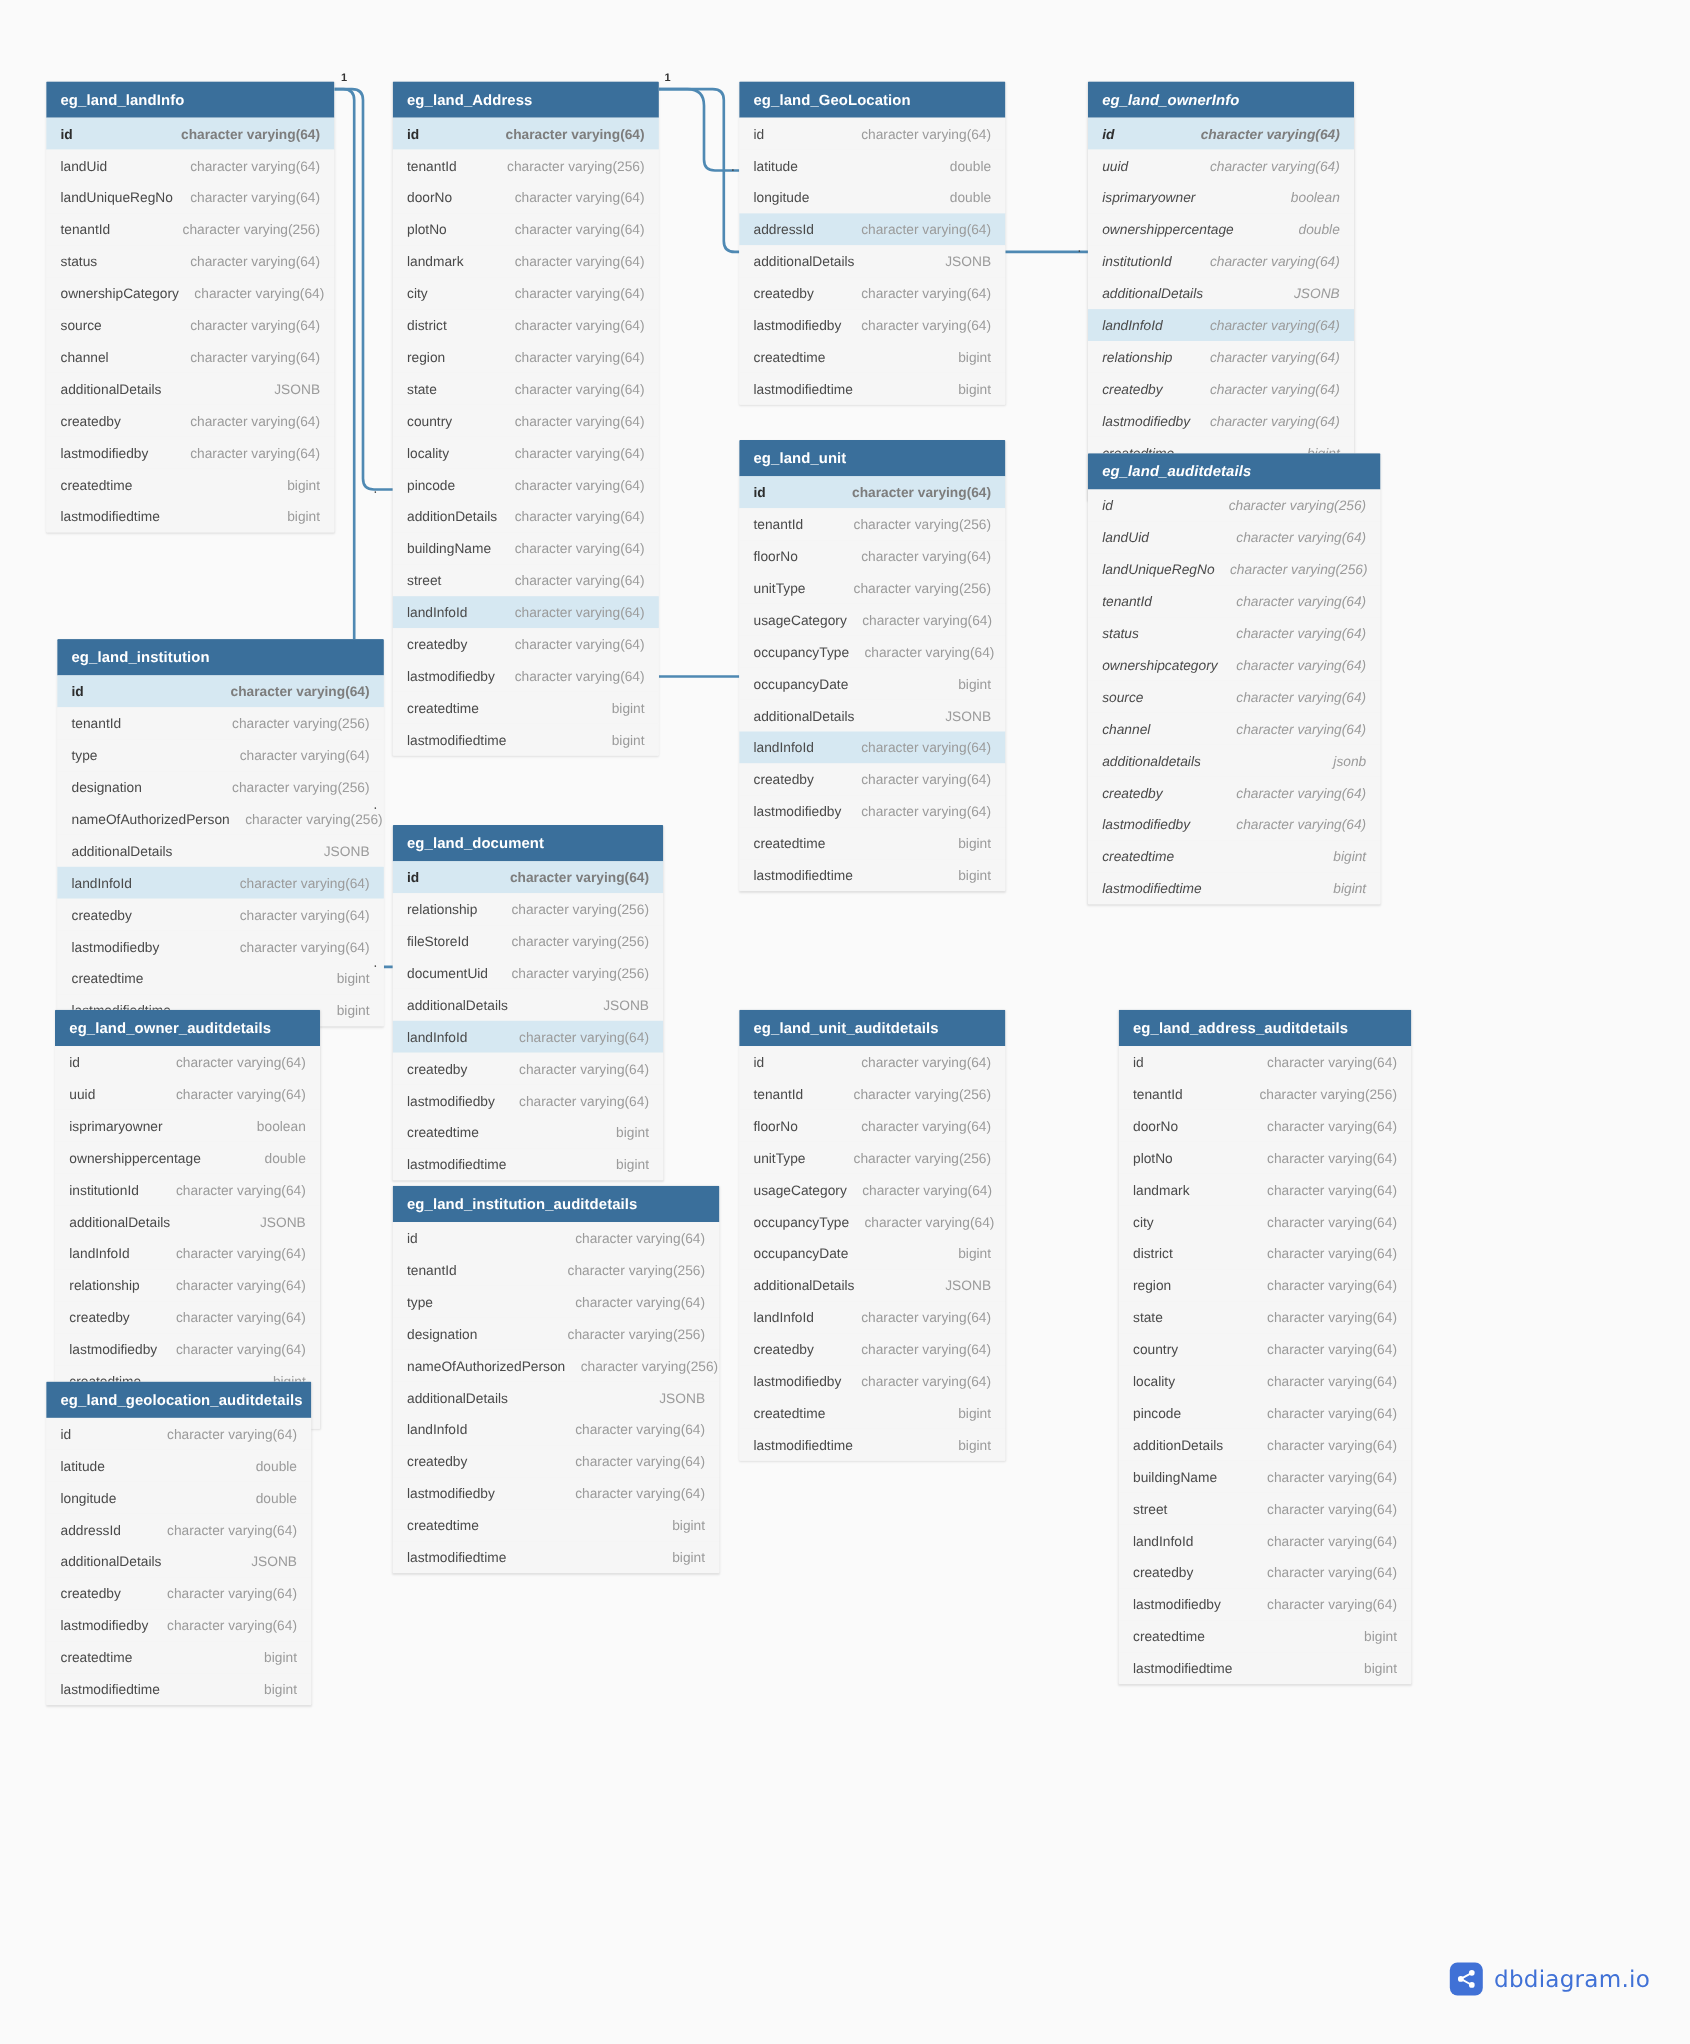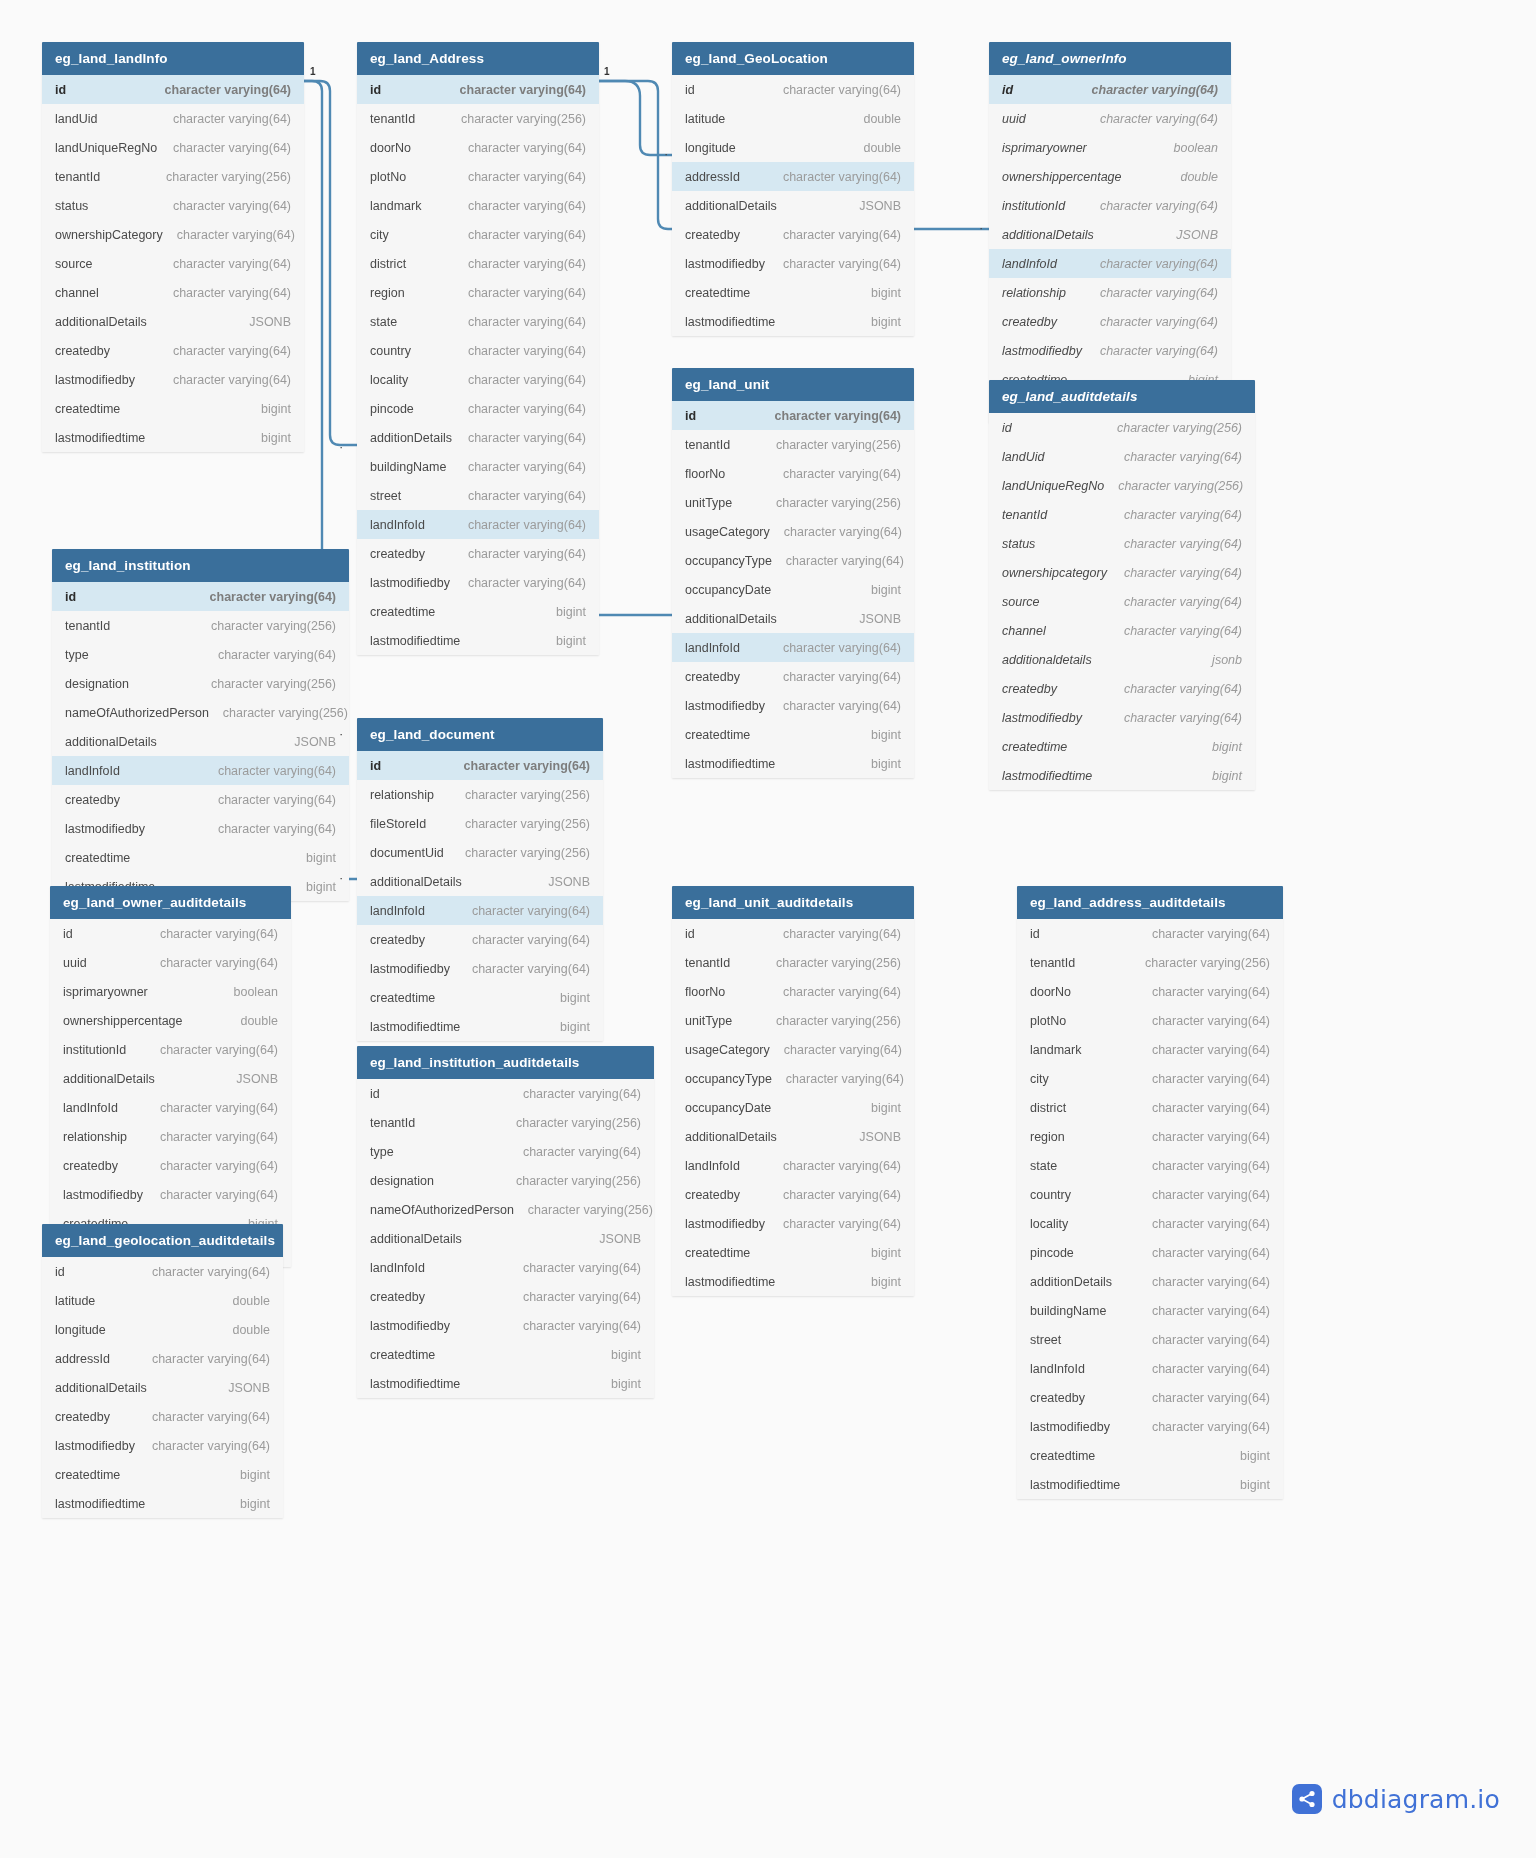--- a/index.html
+++ b/index.html
@@ -23,20 +23,21 @@
     pointer-events: none;
     z-index: 1;
   }
   .table-card {
     position: absolute;
     z-index: 2;
     background: #f6f6f6;
     box-shadow: 0 1px 2px rgba(0,0,0,0.10);
     border-radius: 1px;
     overflow: hidden;
+    margin-top: 32px;
   }
   .table-header {
     background: #3a6f9b;
     color: #ffffff;
     font-size: 13.5px;
     font-weight: bold;
     letter-spacing: 0.1px;
     padding: 9px 13px 9px 13px;
     height: 33px;
     line-height: 15px;
@@ -93,21 +94,21 @@
   }
   #brand .logo-box {
     width: 30px; height: 30px;
     background: #4071d6;
     border-radius: 7px;
     position: relative;
   }
   #brand .logo-box svg { position: absolute; left: 5px; top: 5px; }
   #brand .brand-text {
     color: #4071d6;
-    font-size: 25px;
+    font-size: 21px;
     letter-spacing: 0.2px;
     font-family: "DejaVu Sans", sans-serif;
   }
 </style>
 </head>
 <body>
 
 <div id="canvas">
 
   <svg class="edges" viewBox="0 0 1536 1858" xmlns="http://www.w3.org/2000/svg">

